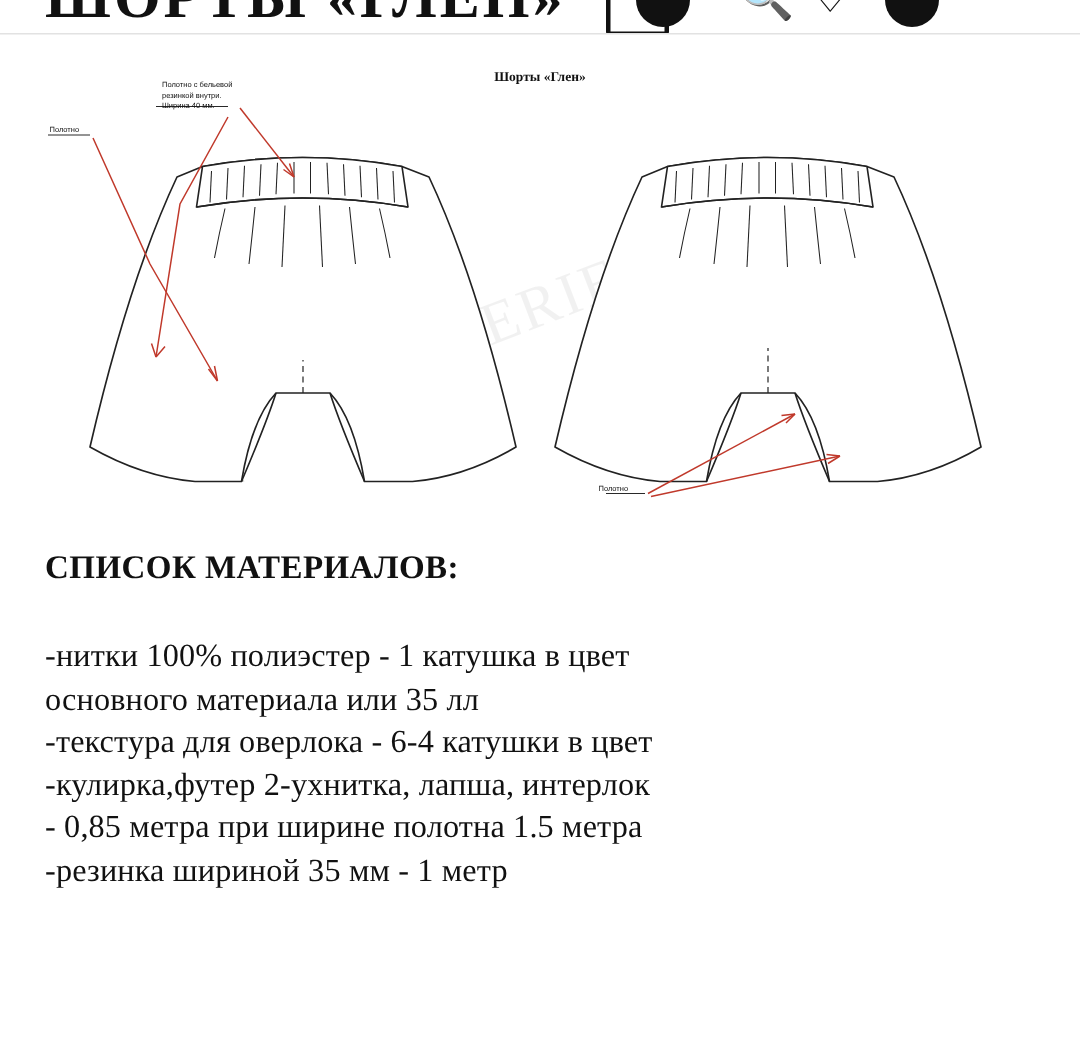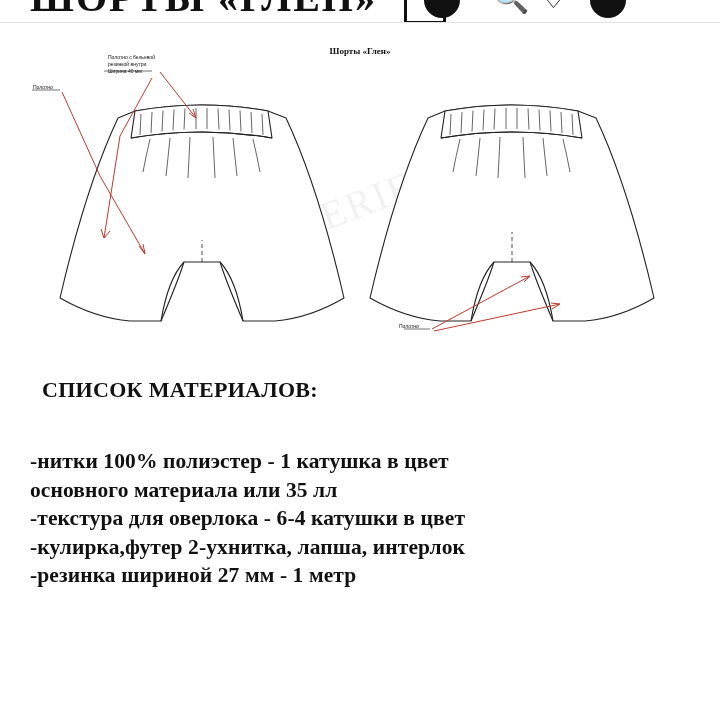--- a/index.html
+++ b/index.html
@@ -113,35 +113,35 @@
 
   
   .materials {
     position: absolute;
     left: 30px;
     top: 365px;
     width: 668px;
     color: #111;
   }
   .materials h2 {
-    margin: 12px;
+    margin: 0;
     font-family: "Liberation Serif", serif;
     font-weight: bold;
     font-size: 22px;
     letter-spacing: 0.3px;
   }
   .materials .spacer { height: 32px; }
   .materials ul {
     margin: 0;
     padding: 0;
     list-style: none;
   }
   .materials li {
     font-family: "Liberation Serif", serif;
-    font-weight: bold;
+    font-weight: normal;
     font-size: 21.5px;
     line-height: 1.33;
     letter-spacing: 0.1px;
   }
 </style>
 </head>
 <body>
 
 <div class="topbar">
   <div class="cut-title">ШОРТЫ «ГЛЕН»</div>
@@ -277,15 +277,16 @@
 </div>
 
 <div class="materials">
   <h2>СПИСОК МАТЕРИАЛОВ:</h2>
   <div class="spacer"></div>
   <ul>
     <li>-нитки 100% полиэстер - 1 катушка в цвет</li>
     <li>основного материала или 35 лл</li>
     <li>-текстура для оверлока - 6-4 катушки в цвет</li>
     <li>-кулирка,футер 2-ухнитка, лапша, интерлок</li>
-    <li>-резинка шириной 27 мм - 1 метр</li>
+    <li>- 0,85 метра при ширине полотна 1.5 метра</li>
+    <li>-резинка шириной 35 мм - 1 метр</li>
   </ul>
 </div>
 
 </body></html>

